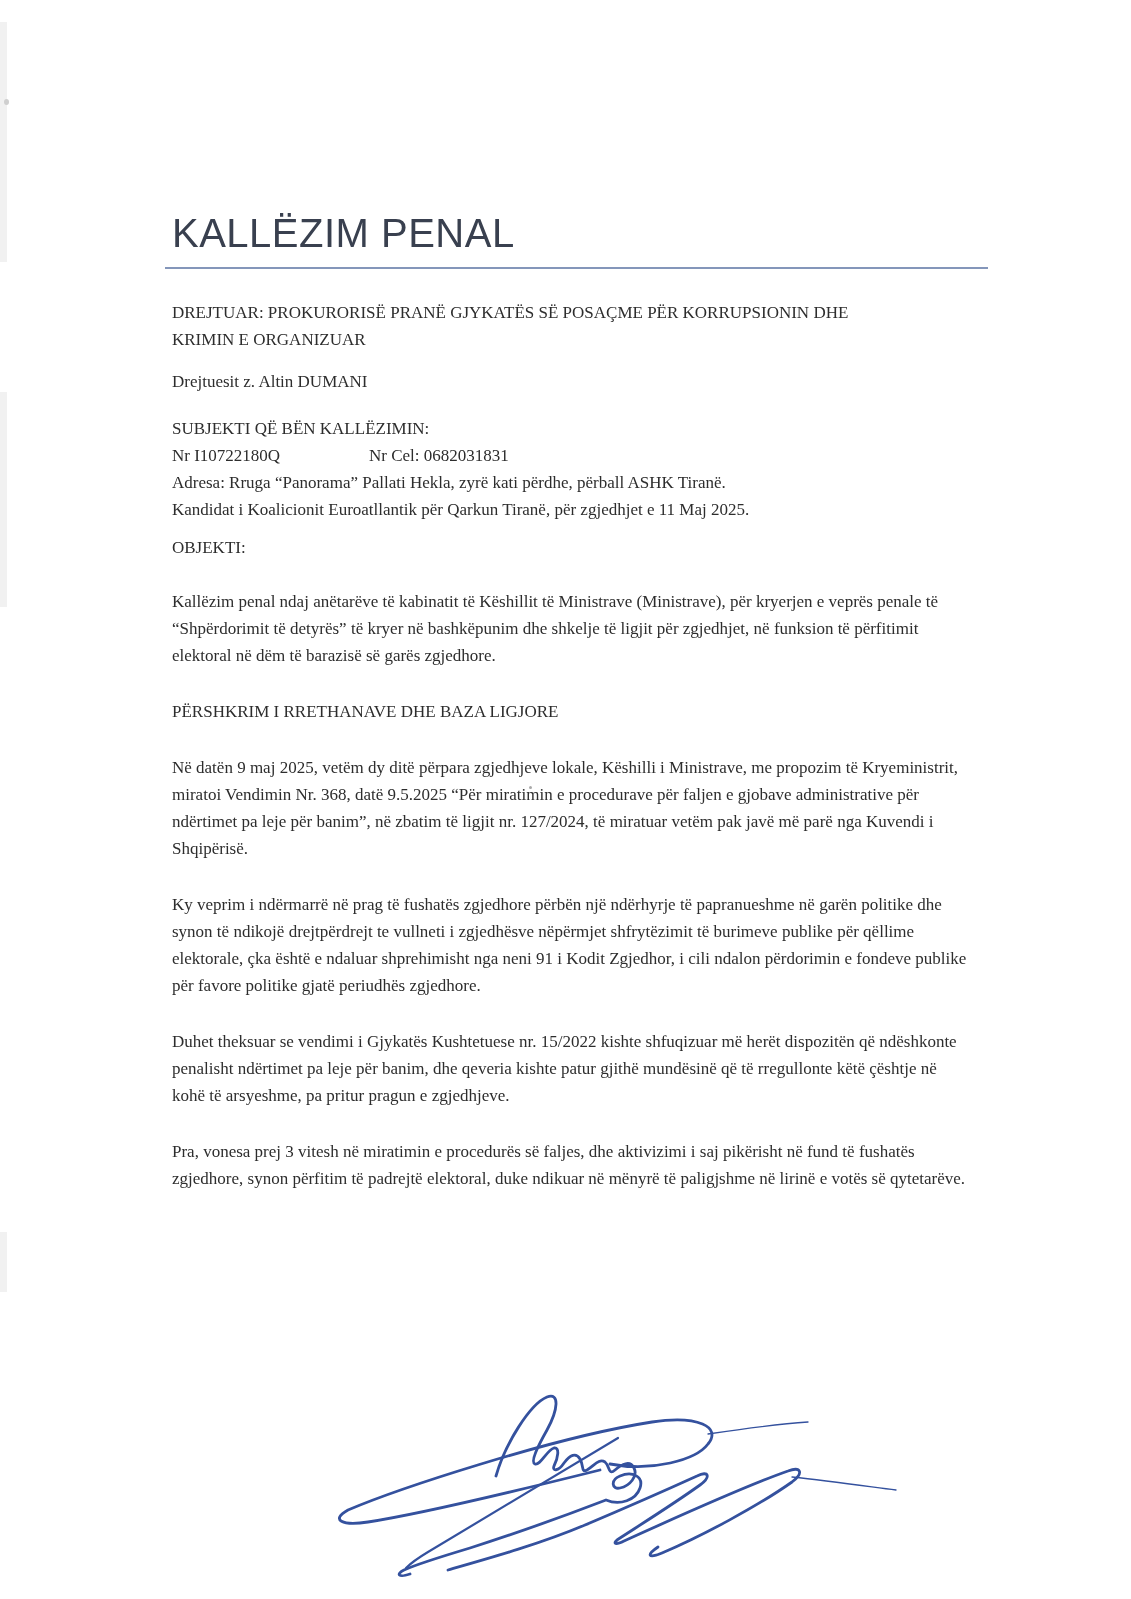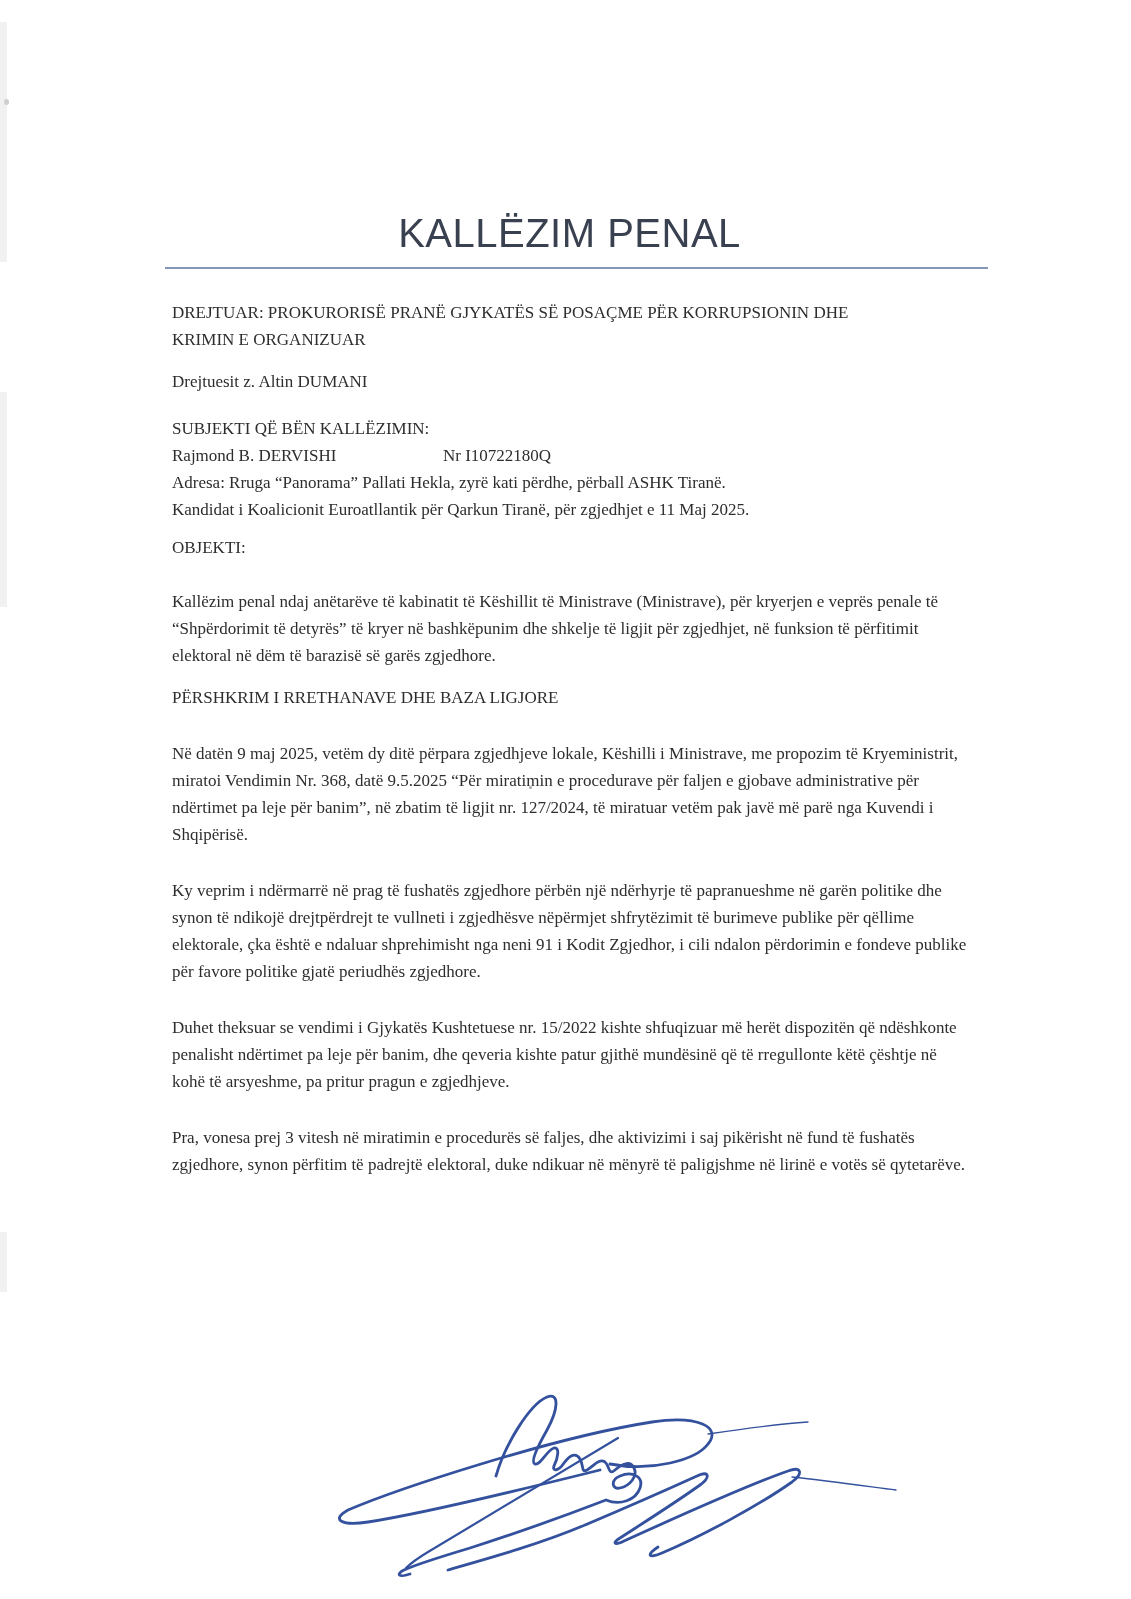--- a/index.html
+++ b/index.html
@@ -28,42 +28,41 @@
     width:795px;
   }
   .doc-title{
     font-family:"Liberation Sans","DejaVu Sans",sans-serif;
     font-weight:400;
     font-size:40px;
     line-height:1.15;
     color:#39404f;
     letter-spacing:0.5px;
     margin:0;
-    text-align:center;
   }
   .title-rule{
     height:2px;
     background:#8496ba;
     margin:11px 0 0 -7px;
     width:823px;
   }
   .body-text{
     font-size:17px;
     line-height:27px;
     color:#2d2d2d;
   }
   .block-drejtuar{margin-top:30px;}
   .block-drejtuesit{margin-top:15px;}
   .block-subjekti{margin-top:20px;}
   .subject-line{display:flex;}
   .subject-name{width:271px;flex:none;}
   .subject-id{width:197px;flex:none;}
   .subject-phone{flex:1;}
   .block-objekti{margin-top:11px;}
-  .block-pershkrim{margin-top:15px;}
+  .block-pershkrim{margin-top:29px;}
   .para{margin:27px 0 0 0;}
   .para-first{margin:0;}
   .desc-para{margin:29px 0 0 0;}
 
   .signature-wrap{
     position:absolute;
     left:300px;
     top:1382px;
     width:620px;
     height:215px;
@@ -89,22 +88,22 @@
     <div class="body-text block-drejtuar">
       <div>DREJTUAR: PROKURORISË PRANË GJYKATËS SË POSAÇME PËR KORRUPSIONIN DHE</div>
       <div>KRIMIN E ORGANIZUAR</div>
     </div>
 
     <div class="body-text block-drejtuesit">Drejtuesit z. Altin DUMANI</div>
 
     <div class="body-text block-subjekti">
       <div>SUBJEKTI QË BËN KALLËZIMIN:</div>
       <div class="subject-line">
-        <span class="subject-name">Rajmond B. DERVISHI</span>
         <span class="subject-id">Nr I10722180Q</span>
+        <span class="subject-phone">Nr Cel: 0682031831</span>
       </div>
       <div>Adresa: Rruga “Panorama” Pallati Hekla, zyrë kati përdhe, përball ASHK Tiranë.</div>
       <div>Kandidat i Koalicionit Euroatllantik për Qarkun Tiranë, për zgjedhjet e 11 Maj 2025.</div>
     </div>
 
     <div class="body-text block-objekti">
       <div>OBJEKTI:</div>
       <p class="para">Kallëzim penal ndaj anëtarëve të kabinatit të Këshillit të Ministrave (Ministrave), për kryerjen e veprës penale të “Shpërdorimit të detyrës” të kryer në bashkëpunim dhe shkelje të ligjit për zgjedhjet, në funksion të përfitimit elektoral në dëm të barazisë së garës zgjedhore.</p>
     </div>
 

